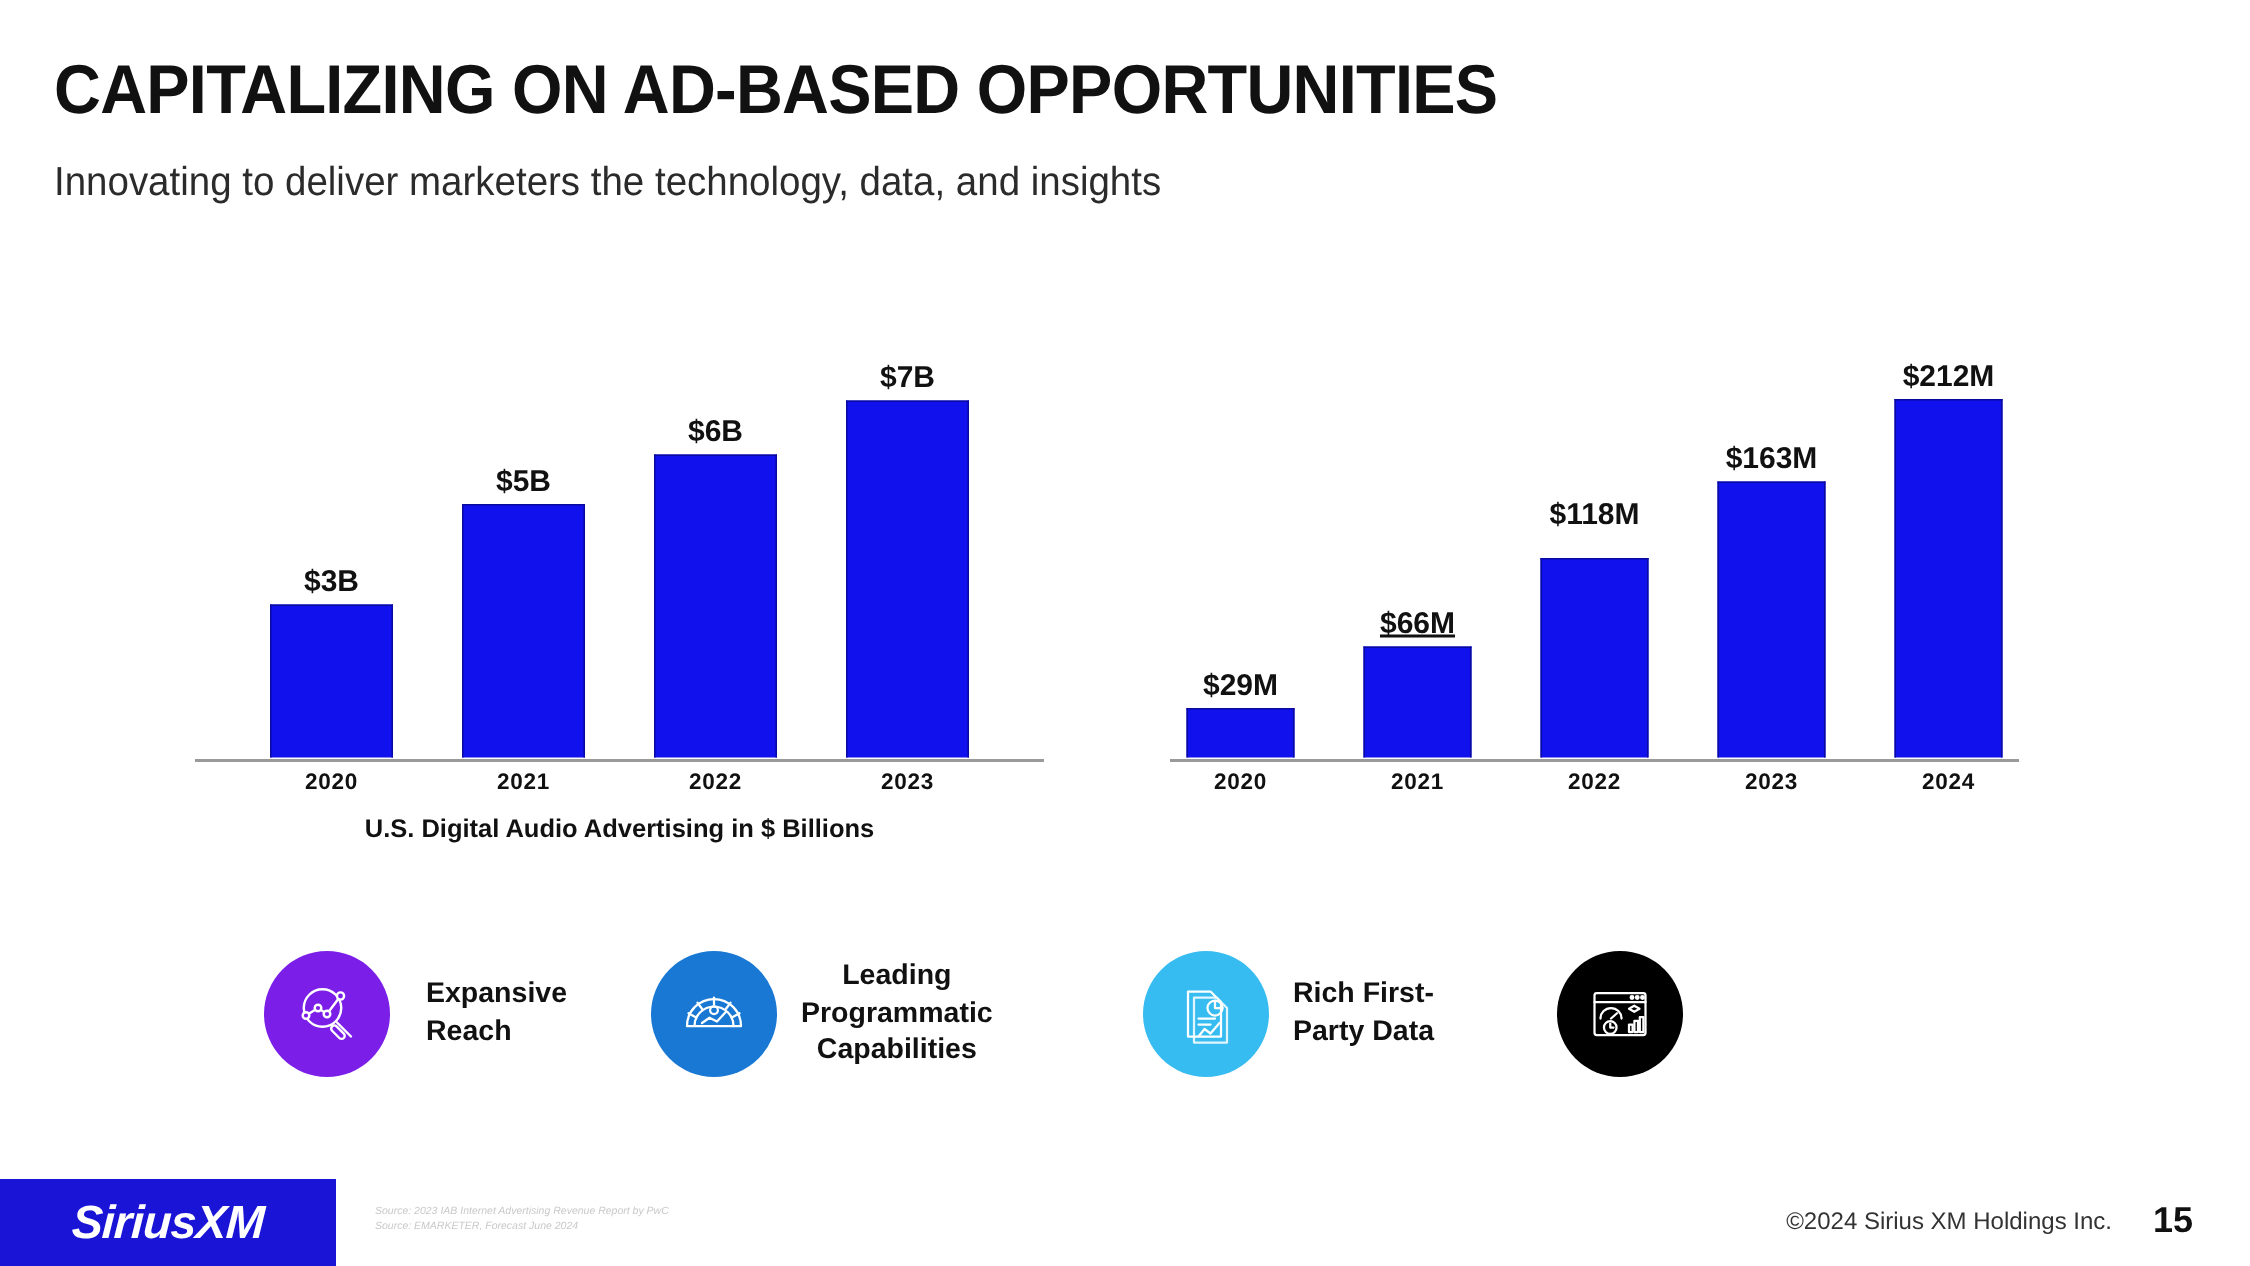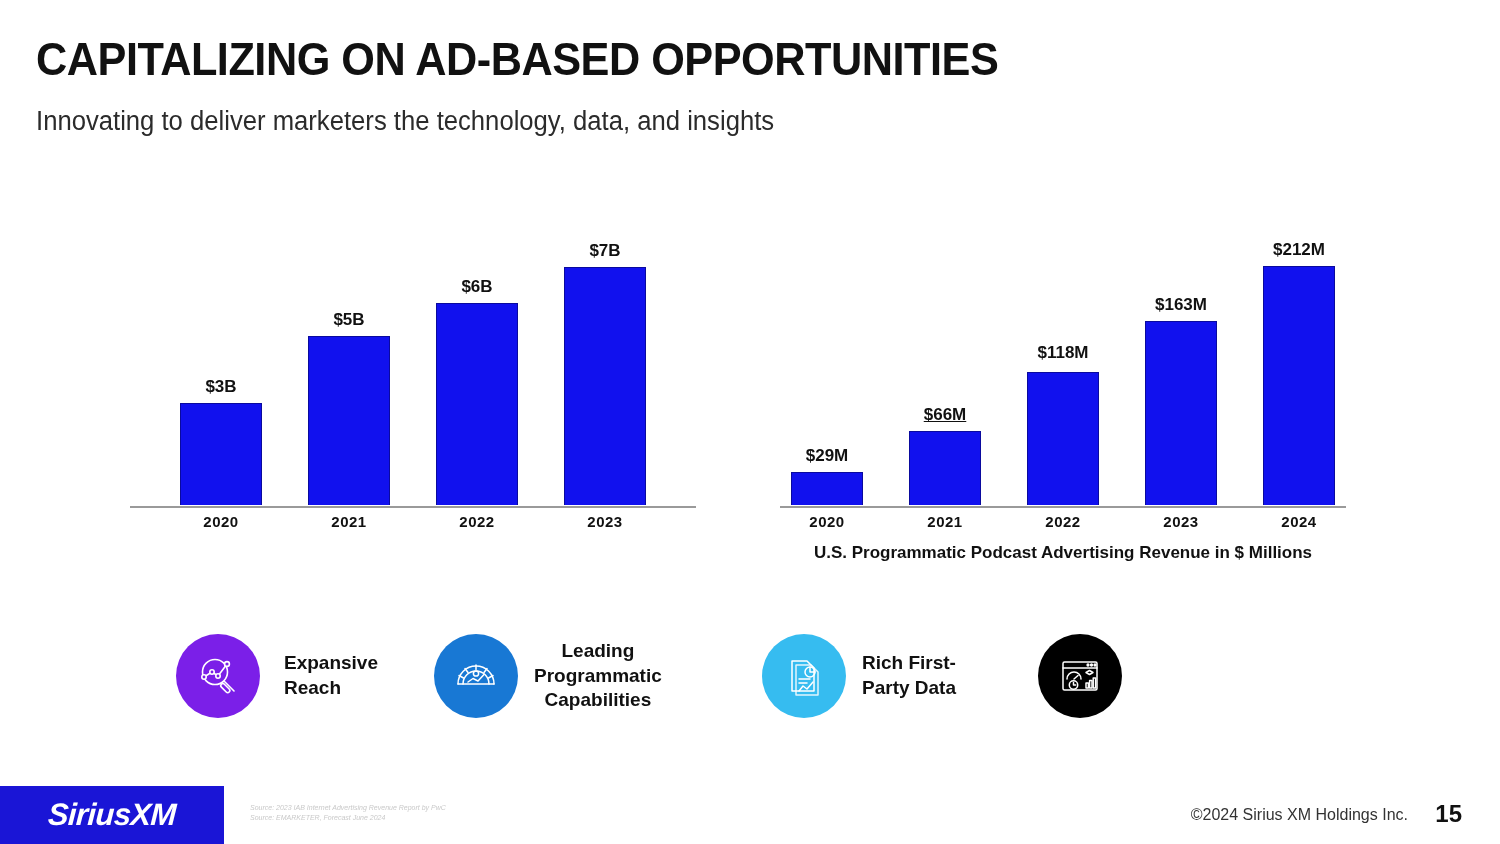--- a/index.html
+++ b/index.html
@@ -41,21 +41,21 @@
     display:flex; flex-direction:column; align-items:center; justify-content:flex-end;
   }
   .bar {
     width:100%;
     background:#1111ee;
     border:1px solid #0a0a9e;
     border-bottom:none;
   }
   .bar-label {
     position:absolute; left:50%; transform:translateX(-50%);
-    font-size:17px; font-weight:bold; color:#111111;
+    font-size:20px; font-weight:bold; color:#111111;
     white-space:nowrap;
   }
   .tick-row { position:absolute; left:0; right:0; top:288px; height:24px; }
   .tick {
     position:absolute; text-align:center;
     font-size:15px; font-weight:bold; color:#111111;
     letter-spacing:0.5px;
   }
   .axis-caption {
     position:absolute; left:0; right:0; top:318px;
@@ -131,54 +131,54 @@
         <div class="bar" style="height: 238px; background: rgb(17, 17, 238);"></div>
       </div>
       <div class="bar-label" style="left: 475px; top: 16px;">$7B</div>
     </div>
   <div class="tick-row">
       <div class="tick" style="left: 50px; width: 82px;">2020</div>
       <div class="tick" style="left: 178px; width: 82px;">2021</div>
       <div class="tick" style="left: 306px; width: 82px;">2022</div>
       <div class="tick" style="left: 434px; width: 82px;">2023</div>
     </div>
+  <div class="axis-caption">U.S. Digital Audio Advertising in $ Billions</div>
 </div>
 
 <div class="chart" id="chart-right">
   <div class="plot">
     <div class="baseline"></div>
   <div class="bar-slot" style="left: 11px; width: 72px;">
         <div class="bar" style="height: 33px; background: rgb(17, 17, 238);"></div>
       </div>
       <div class="bar-label" style="left: 47px; top: 221px;">$29M</div>
       <div class="bar-slot" style="left: 129px; width: 72px;">
         <div class="bar" style="height: 74px; background: rgb(17, 17, 238);"></div>
       </div>
       <div class="bar-label" style="left: 165px; top: 180px; text-decoration: underline;">$66M</div>
       <div class="bar-slot" style="left: 247px; width: 72px;">
         <div class="bar" style="height: 133px; background: rgb(17, 17, 238);"></div>
       </div>
-      <div class="bar-label" style="left: 283px; top: 118px; text-align: center;">$118M</div>
+      <div class="bar-label" style="left: 283px; top: 107px; text-align: center;">$118M</div>
       <div class="bar-slot" style="left: 365px; width: 72px;">
         <div class="bar" style="height: 184px; background: rgb(17, 17, 238);"></div>
       </div>
       <div class="bar-label" style="left: 401px; top: 70px;">$163M</div>
       <div class="bar-slot" style="left: 483px; width: 72px;">
         <div class="bar" style="height: 239px; background: rgb(17, 17, 238);"></div>
       </div>
       <div class="bar-label" style="left: 519px; top: 15px;">$212M</div>
     </div>
   <div class="tick-row">
       <div class="tick" style="left: 11px; width: 72px;">2020</div>
       <div class="tick" style="left: 129px; width: 72px;">2021</div>
       <div class="tick" style="left: 247px; width: 72px;">2022</div>
       <div class="tick" style="left: 365px; width: 72px;">2023</div>
       <div class="tick" style="left: 483px; width: 72px;">2024</div>
     </div>
-  <div class="axis-caption">U.S. Programmatic Podcast Advertising Revenue in $ Millions</div>
 </div>
 
 <div class="feature" id="feature-0">
   <div class="feature-icon" style="background: rgb(123, 31, 232);">
     <svg viewBox="0 0 48 48" fill="none" stroke="#ffffff" stroke-width="1.6" stroke-linecap="round" stroke-linejoin="round">
       <circle cx="21" cy="20" r="12.5"></circle>
       <line x1="30.5" x2="40" y1="29.5" y2="39"></line>
       <rect x="29.2" y="30.6" width="4.2" height="11" rx="2.1" transform="rotate(-45 31.3 36.1)"></rect>
       <polyline points="10,25 18,20 24,24 33,12"></polyline>
       <circle cx="10" cy="25" r="2.2" fill="#7B1FE8"></circle>

